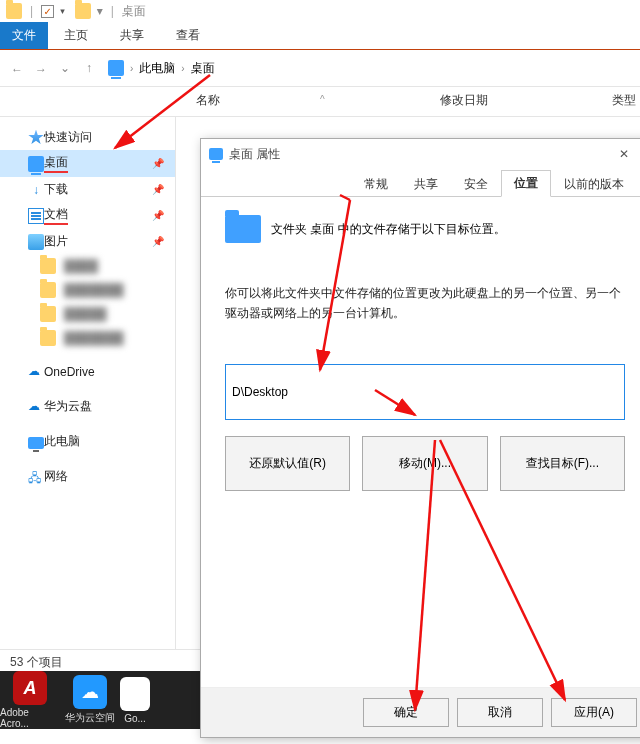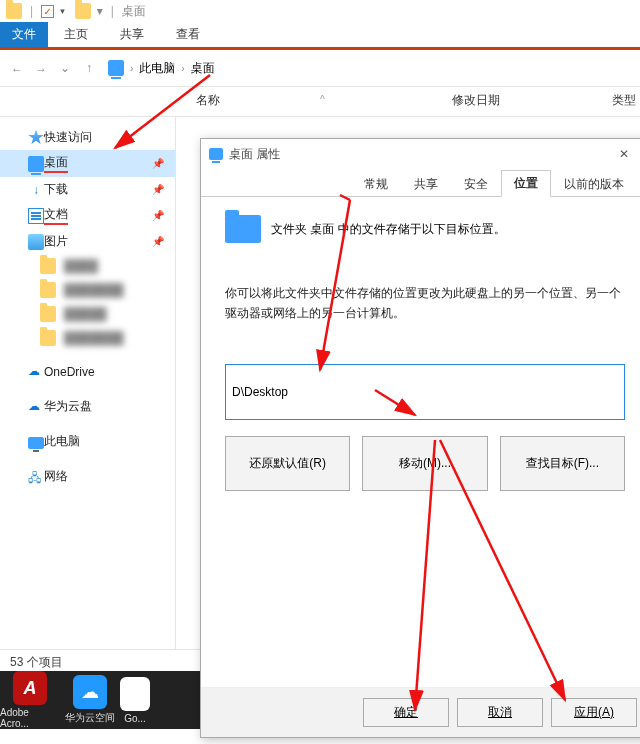--- a/index.html
+++ b/index.html
@@ -4,21 +4,21 @@
 <style>
   * { box-sizing: border-box; margin: 0; padding: 0; }
   body { font-family: "Microsoft YaHei", "Segoe UI", sans-serif; font-size: 12px; background: #fff; width: 640px; height: 744px; position: relative; overflow: hidden; }
 
   
   .titlebar { height: 22px; background: #fff; display: flex; align-items: center; padding: 0 6px; gap: 6px; }
   .titlebar .sep { color: #aaa; margin: 0 2px; }
   .titlebar .title-text { color: #888; }
 
   
-  .ribbon { height: 28px; display: flex; align-items: center; border-bottom: 3px solid #c2410c; }
+  .ribbon { height: 28px; display: flex; align-items: center; border-bottom: 1px solid #c2410c; }
   .ribbon .file-tab { background: #1979ca; color: #fff; padding: 6px 12px; height: 100%; display: flex; align-items: center; }
   .ribbon .tab { padding: 6px 16px; color: #333; }
 
   
   .navbar { height: 36px; display: flex; align-items: center; padding: 4px 6px; gap: 2px; }
   .navbtn { width: 22px; height: 22px; display: flex; align-items: center; justify-content: center; color: #888; }
   .addrbar { display: flex; align-items: center; gap: 6px; margin-left: 6px; }
   .crumb-sep { color: #888; font-size: 10px; }
 
   
@@ -55,21 +55,21 @@
   .dlg-tab.active { border-color: #ccc; background: #fff; border-bottom: 1px solid #fff; font-weight: bold; }
   .dlg-body { flex: 1; padding: 18px 24px 10px 24px; position: relative; }
   .dlg-info { display: flex; gap: 10px; align-items: center; margin-bottom: 40px; }
   .dlg-info .folder-ico { width: 36px; height: 28px; background: #40a0ff; border-radius: 2px; position: relative; }
   .dlg-info .folder-ico::before { content: ""; position: absolute; top: -5px; left: 0; width: 14px; height: 6px; background: #40a0ff; border-radius: 2px 2px 0 0; }
   .dlg-desc { color: #222; line-height: 1.7; margin-bottom: 40px; }
   .dlg-input { width: 100%; border: 1px solid #2287e6; padding: 20px 6px; font-size: 12px; margin-bottom: 16px; font-family: inherit; }
   .dlg-row { display: flex; gap: 12px; }
   .dlg-btn { flex: 1; padding: 18px 4px; border: 1px solid #aaa; background: #f3f3f3; text-align: center; cursor: pointer; }
   .dlg-footer { display: flex; justify-content: flex-end; gap: 8px; padding: 10px 12px; border-top: 1px solid #eee; background: #f2f2f2; }
-  .dlg-footer .dlg-btn2 { width: 86px; padding: 5px 5px; border: 1px solid #aaa; background: #f3f3f3; text-align: center; cursor: pointer; text-decoration: underline; }
+  .dlg-footer .dlg-btn2 { width: 86px; padding: 5px 5px; border: 1px solid #aaa; background: #f3f3f3; text-align: center; cursor: pointer; }
 
   
   .arrows { position: absolute; left: 0; top: 0; width: 640px; height: 744px; pointer-events: none; }
 
   
   .star-ico, .mon-ico, .doc-ico, .pic-ico, .dl-ico, .folder-sm, .pc-ico, .net-ico, .cloud-ico, .od-ico { width: 16px; height: 16px; display: inline-block; }
   .star-ico { background: linear-gradient(#6fb7ff,#2a8de0); clip-path: polygon(50% 0,61% 35%,98% 35%,68% 57%,79% 91%,50% 70%,21% 91%,32% 57%,2% 35%,39% 35%); }
   .mon-ico { background: #3ba0ff; border-radius: 2px; position: relative; }
   .mon-ico::after{content:"";position:absolute;left:3px;right:3px;bottom:-3px;height:2px;background:#3ba0ff;}
   .dl-ico { color:#2a8de0; display:flex;align-items:center;justify-content:center; }
@@ -117,21 +117,21 @@
     <span class="crumb-sep">›</span>
     <span>此电脑</span>
     <span class="crumb-sep">›</span>
     <span>桌面</span>
   </div>
 </div>
 
 <div class="colheader">
   <span style="left:196px;">名称</span>
   <span style="left:320px;color:#999;font-size:10px;top:7px;">^</span>
-  <span style="left:452px;">修改日期</span>
+  <span style="left:440px;">修改日期</span>
   <span style="left:612px;">类型</span>
 </div>
 
 <div class="main">
   <div class="sidebar">
     <div class="nav-item">
       <span class="star-ico"></span>
       <span>快速访问</span>
     </div>
     <div class="nav-item sel">

